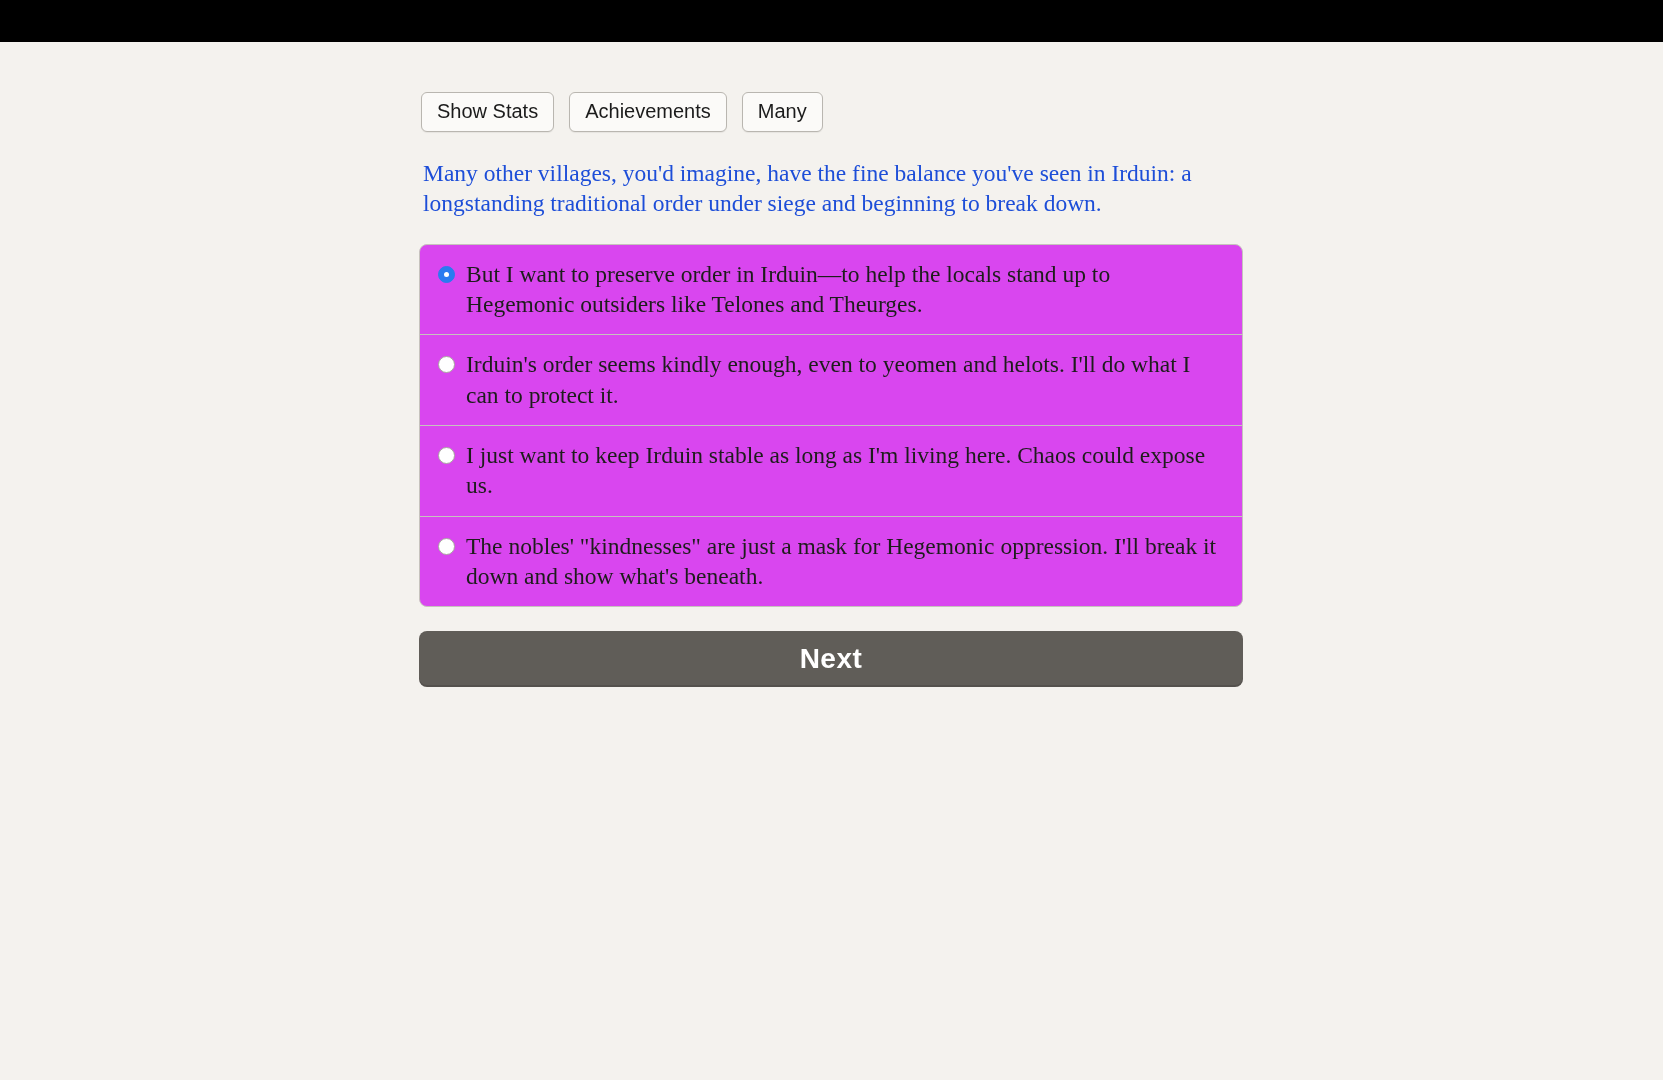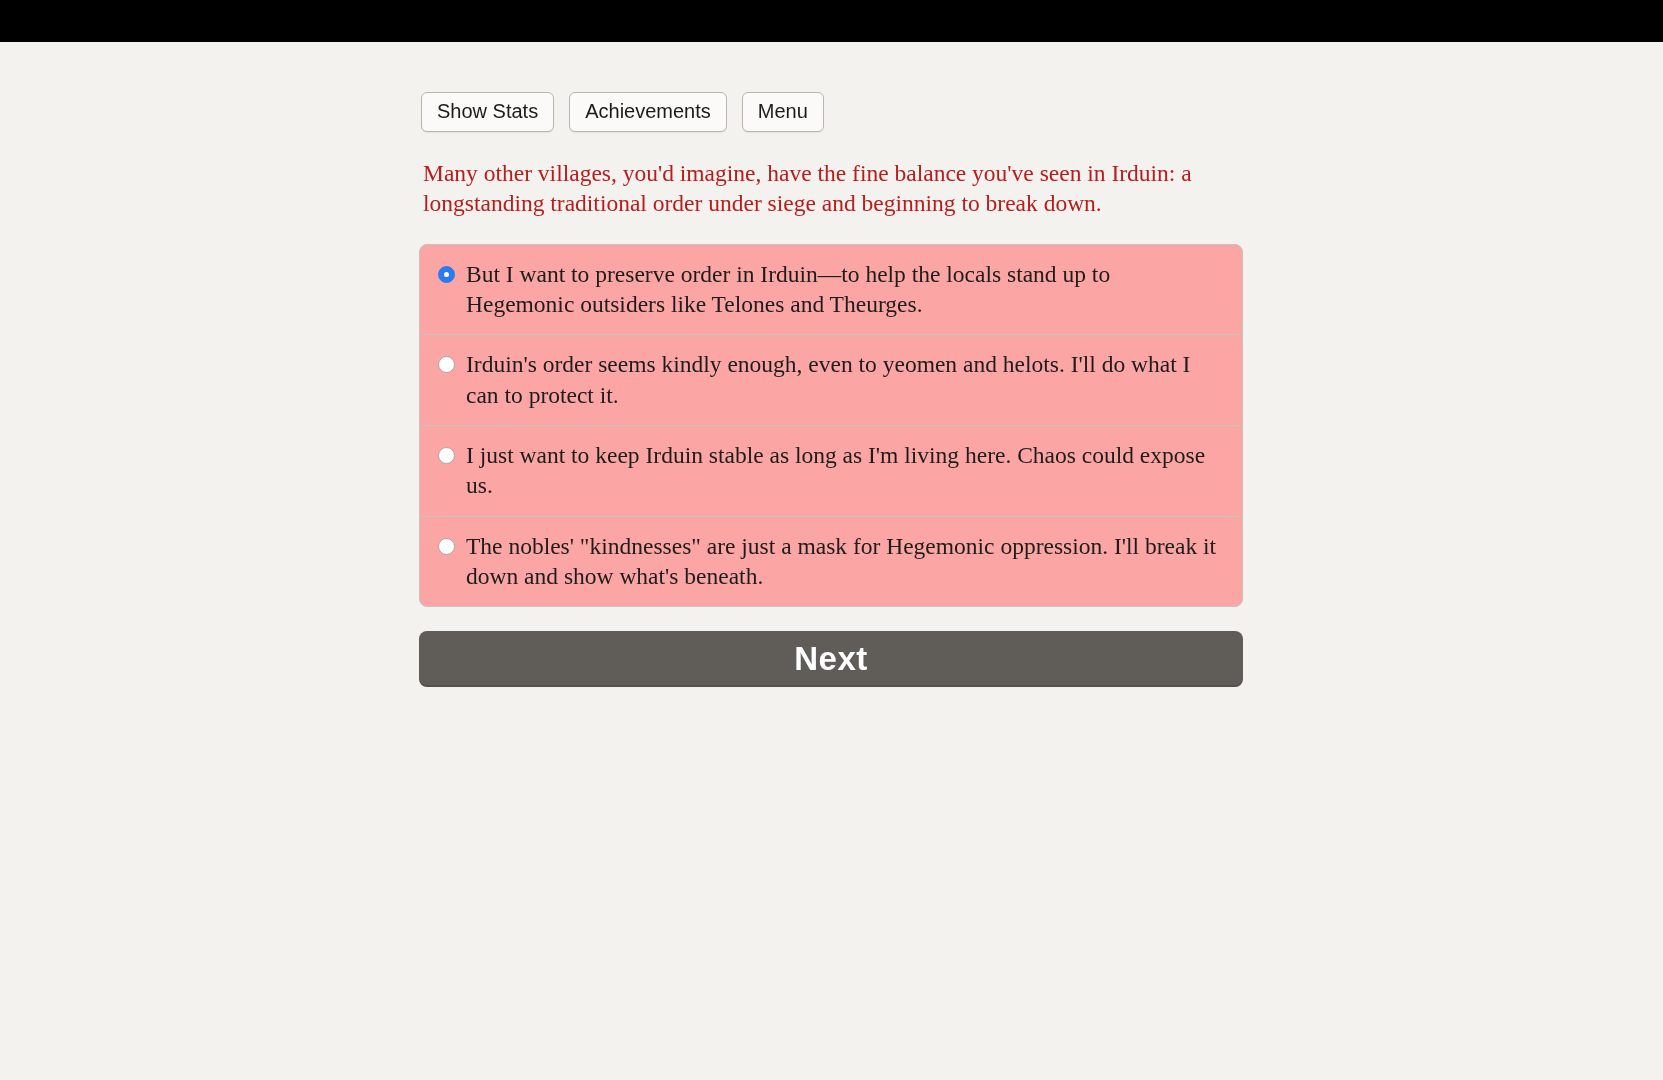--- a/index.html
+++ b/index.html
@@ -61,29 +61,29 @@
     line-height: 1.2;
     cursor: pointer;
     box-shadow: 0 1px 1px rgba(0,0,0,0.06);
   }
   
   .narrative {
     margin-top: 26px;
     padding: 0 4px;
     font-size: 23.5px;
     line-height: 1.29;
-    color: #b91c1c;
+    color: #1d4ed8;
     max-width: 790px;
   }
   
   .choices {
     margin-top: 25px;
     border: 1px solid #c6c3bd;
     border-radius: 8px;
-    background: #fca5a5;
+    background: #d946ef;
     overflow: hidden;
   }
   .choice {
     display: flex;
     align-items: flex-start;
     gap: 11px;
     padding: 14px 18px 15px 18px;
     border-bottom: 1px solid #c6c3bd;
     cursor: pointer;
   }
@@ -122,21 +122,21 @@
   .next-btn {
     margin-top: 24px;
     width: 100%;
     height: 56px;
     border: none;
     border-radius: 8px;
     background: #605d58;
     color: #ffffff;
     font-family: "Liberation Sans", sans-serif;
     font-weight: bold;
-    font-size: 33px;
+    font-size: 28px;
     letter-spacing: 0.5px;
     cursor: pointer;
     display: flex;
     align-items: center;
     justify-content: center;
     box-shadow: inset 0 -2px 0 rgba(0,0,0,0.12);
   }
 </style>
 </head>
 <body>
@@ -144,21 +144,21 @@
 <div id="app">
 
   <div class="top-bar"></div>
 
   <div class="page">
     <div class="content">
 
       <div class="btn-row">
         <div class="chip">Show Stats</div>
         <div class="chip">Achievements</div>
-        <div class="chip">Menu</div>
+        <div class="chip">Many</div>
       </div>
 
       <div class="narrative">Many other villages, you'd imagine, have the fine balance you've seen in Irduin: a longstanding traditional order under siege and beginning to break down.</div>
 
       <div class="choices">
 
         <div class="choice">
           <span class="radio selected"></span>
           <span class="choice-text">But I want to preserve order in Irduin—to help the locals stand up to Hegemonic outsiders like Telones and Theurges.</span>
         </div>

